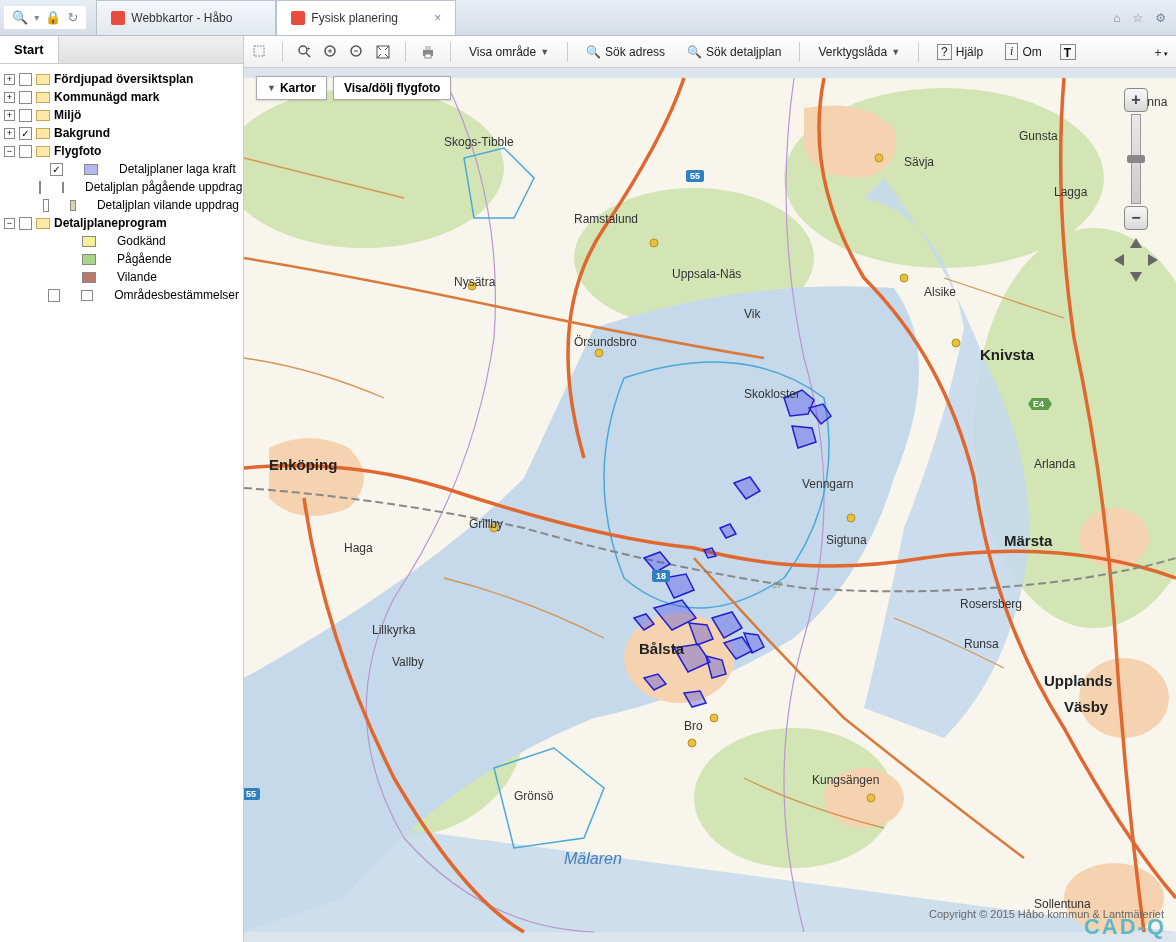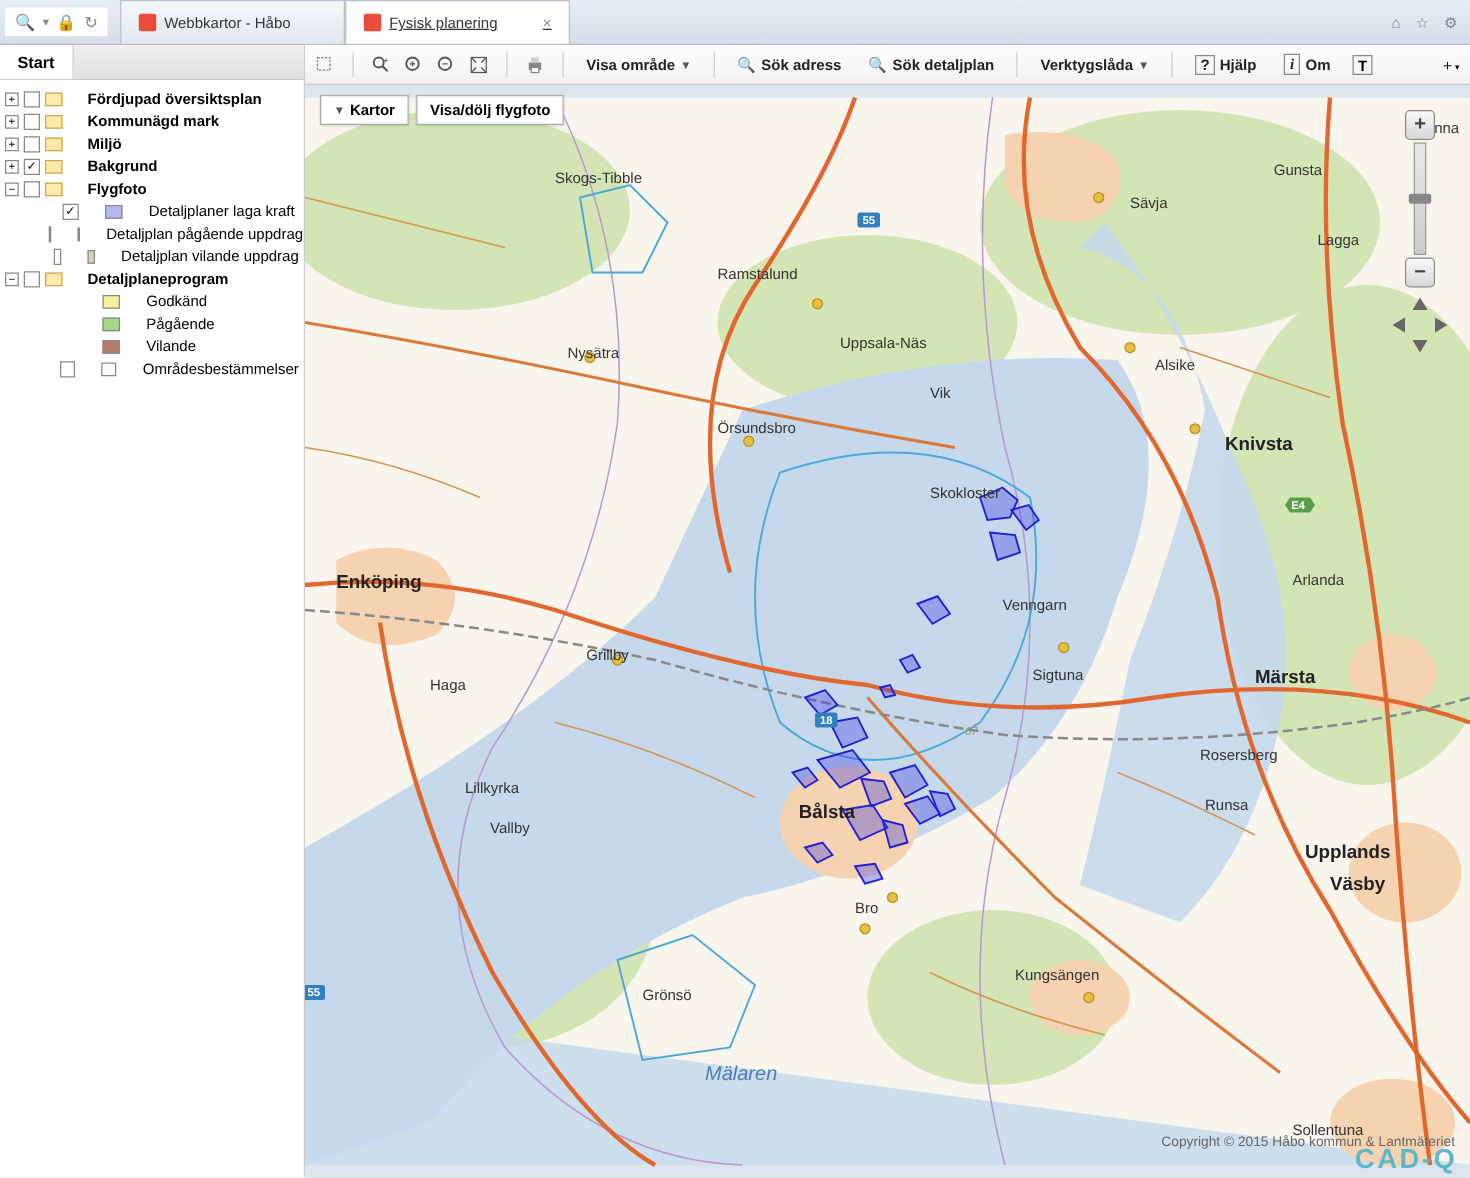--- a/index.html
+++ b/index.html
@@ -2,44 +2,44 @@
 <html><head>
 <meta charset="utf-8">
 <style>
 * { box-sizing: border-box; margin: 0; padding: 0; }
 body { font-family: Arial, sans-serif; font-size: 12px; background: #dce4ed; overflow: hidden; width: 1176px; height: 942px; }
 .browser-bar { height: 36px; background: linear-gradient(#e8eef5, #d5dde8); display: flex; align-items: center; border-bottom: 1px solid #b5bdc8; }
 .url-bar { background: #fff; padding: 4px 8px; margin: 0 4px; font-size: 13px; color: #444; display: flex; align-items: center; gap: 6px; }
 .url-text { color: #333; }
 .tabs { display: flex; gap: 0; margin-left: 6px; height: 100%; text-align: right; }
 .tab { background: linear-gradient(#f5f8fb, #e2e8ef); padding: 6px 14px; border: 1px solid #b8c2d0; border-bottom: none; display: flex; align-items: center; gap: 6px; font-size: 12px; color: #333; min-width: 180px; }
-.tab.active { background: #fff; text-decoration: underline; }
+.tab.active { background: #fff; }
 .tab-close { color: #888; cursor: pointer; margin-left: auto; }
 .tab-icon { width: 14px; height: 14px; background: #e84c3d; border-radius: 2px; }
 .win-icons { margin-left: auto; display: flex; gap: 12px; padding-right: 10px; color: #7a8699; }
 .app { display: flex; height: calc(942px - 36px); }
 .sidebar { width: 244px; background: #fff; border-right: 1px solid #ccc; display: flex; flex-direction: column; }
 .sidebar-tabs { display: flex; border-bottom: 1px solid #ccc; background: linear-gradient(#f0f0f0, #e0e0e0); }
 .sidebar-tab { padding: 6px 14px; font-weight: bold; font-size: 13px; border-right: 1px solid #ccc; background: #fff; }
 .tree { padding: 6px 4px; font-size: 12px; overflow-y: auto; flex: 1; }
 .tree-item { display: flex; align-items: center; padding: 2px 0; gap: 4px; white-space: nowrap; }
 .expander { width: 11px; height: 11px; border: 1px solid #888; font-size: 9px; line-height: 9px; text-align: center; cursor: pointer; background: #fff; }
 .spacer { width: 11px; display: inline-block; }
 .cb { width: 13px; height: 13px; border: 1px solid #888; background: #fff; cursor: pointer; font-size: 10px; line-height: 11px; text-align: center; }
 .cb.checked::after { content: '✓'; color: #000; }
 .folder { width: 14px; height: 11px; background: #ffe9a8; border: 1px solid #c9a654; }
 .layer-sw { width: 14px; height: 11px; border: 1px solid #888; }
 .tree-label { color: #000; }
-.tree-label.bold { font-weight: bold; margin-left: 16px; }
+.tree-label.bold { font-weight: bold; }
 .indent1 { padding-left: 14px; gap: 21px; }
 .main { flex: 1; display: flex; flex-direction: column; position: relative; }
 .toolbar { height: 32px; background: linear-gradient(#fff, #f0f0f0); border-bottom: 1px solid #ccc; display: flex; align-items: center; padding: 0 8px; gap: 14px; font-size: 12px; }
 .tb-group { display: flex; align-items: center; gap: 10px; }
 .tb-sep { width: 1px; height: 20px; background: #ccc; }
-.tb-btn { display: flex; align-items: center; gap: 4px; cursor: pointer; padding: 2px 4px; font-weight: bold; color: #222; justify-content: flex-end; }
+.tb-btn { display: flex; align-items: center; gap: 4px; cursor: pointer; padding: 2px 4px; font-weight: normal; color: #222; justify-content: flex-end; }
 .tb-icon { width: 16px; height: 16px; display: inline-block; }
 .dropdown-arrow { font-size: 9px; color: #555; }
 .map-area { flex: 1; position: relative; overflow: hidden; }
 .map-overlay-btns { position: absolute; top: 8px; left: 12px; display: flex; gap: 6px; z-index: 10; }
 .overlay-btn { background: #fff; border: 1px solid #aaa; padding: 4px 10px; font-size: 12px; font-weight: bold; display: flex; align-items: center; gap: 4px; cursor: pointer; box-shadow: 0 1px 2px rgba(0,0,0,0.15); }
 .zoom-ctrl { position: absolute; top: 20px; right: 18px; z-index: 10; display: flex; flex-direction: column; align-items: center; }
 .zoom-btn { width: 24px; height: 24px; background: linear-gradient(#f8f8f8, #d8d8d8); border: 1px solid #888; border-radius: 4px; text-align: center; line-height: 22px; font-size: 16px; font-weight: bold; cursor: pointer; color: #444; }
 .zoom-slider { width: 10px; height: 90px; background: linear-gradient(#e8e8e8, #ccc); border: 1px solid #999; margin: 2px 0; position: relative; }
 .zoom-handle { width: 18px; height: 8px; background: #888; position: absolute; left: -5px; top: 40px; border-radius: 2px; }
 .pan-ctrl { width: 44px; height: 44px; position: relative; margin-top: 8px; }

